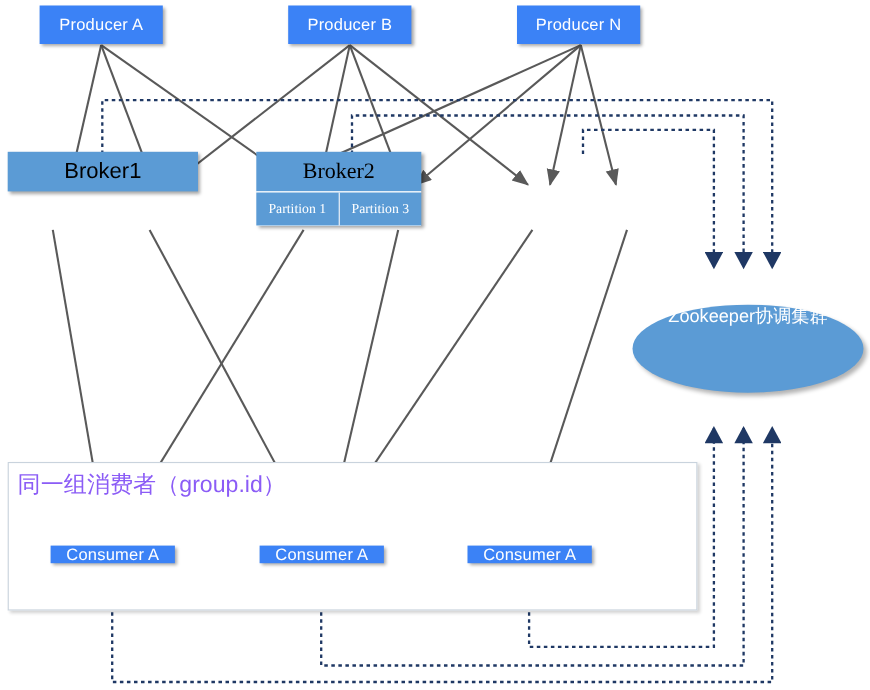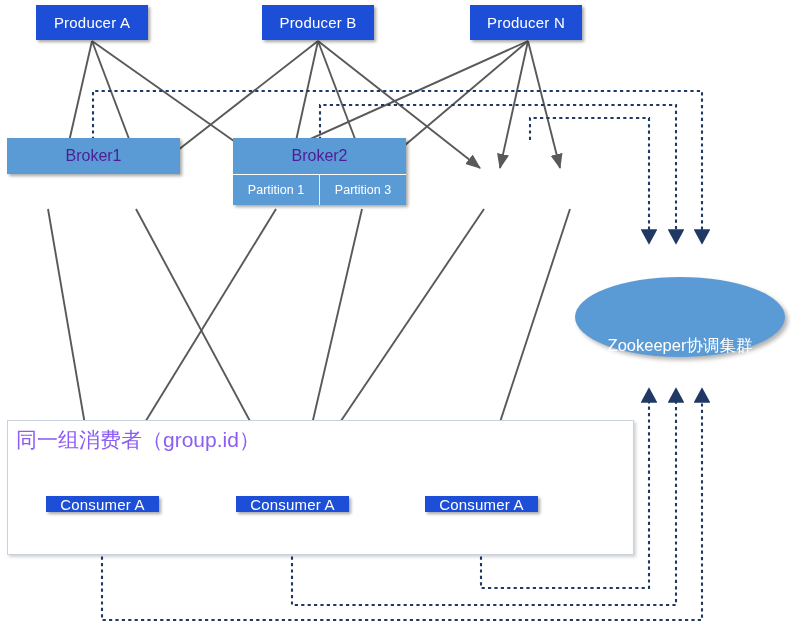--- a/index.html
+++ b/index.html
@@ -1,36 +1,36 @@
 <!DOCTYPE html>
 <html><head>
 <meta charset="utf-8">
 <style>
   html,body{margin:0;padding:0;background:#ffffff;}
   body{width:791px;height:627px;position:relative;overflow:hidden;
        font-family:"Liberation Sans","DejaVu Sans",sans-serif;}
   #stage{position:absolute;left:0;top:0;width:791px;height:627px;}
   svg.layer{position:absolute;left:0;top:0;width:791px;height:627px;pointer-events:none;}
 
-  .node{position:absolute;background:#1d4ed8;color:#ffffff;
+  .node{position:absolute;background:#3b82f6;color:#ffffff;
         display:flex;align-items:center;justify-content:center;
         box-shadow:2px 2px 3px rgba(0,0,0,0.35);
         font-size:15px;letter-spacing:.2px;white-space:nowrap;}
   .producer{width:112px;height:35px;font-size:15px;}
   .broker-wrap{position:absolute;box-shadow:2px 2px 3px rgba(0,0,0,0.35);}
-  .broker-head{background:#5B9BD5;color:#4c1d95;height:36px;width:100%;
-               display:flex;align-items:center;justify-content:center;font-size:16px;}
+  .broker-head{background:#5B9BD5;color:#000000;height:36px;width:100%;
+               display:flex;align-items:center;justify-content:center;font-size:20px;}
   .part-row{display:flex;width:100%;height:30px;border-top:1px solid #ffffff;}
   .part{flex:1;background:#5B9BD5;color:#fff;display:flex;align-items:center;
         justify-content:center;font-size:12.5px;}
   .part + .part{border-left:1px solid #e6eef7;}
   .consumer{width:113px;height:16px;font-size:15px;}
   .zk{position:absolute;left:575px;top:277px;width:210px;height:80px;
       background:#5B9BD5;border-radius:50%;color:#fff;
-      display:flex;align-items:flex-end;justify-content:center;font-size:16.5px;
+      display:flex;align-items:flex-start;justify-content:center;font-size:16.5px;
       box-shadow:3px 3px 4px rgba(0,0,0,0.30);}
   .group-box{position:absolute;left:7px;top:420px;width:625px;height:133px;
              background:#ffffff;border:1px solid #c9d3dd;
              box-shadow:2px 2px 3px rgba(0,0,0,0.18);}
   .group-label{position:absolute;left:16px;top:426px;color:#8b5cf6;font-size:21px;
                white-space:nowrap;}
 </style>
 </head>
 <body>
 
@@ -101,21 +101,21 @@
     <span>Producer N</span>
   </div>
   <div class="node producer" style="left:262px;top:5px;">
     <span>Producer B</span>
   </div>
 
   <div class="broker-wrap" style="left:7px;top:138px;width:173px;">
     <div class="broker-head">Broker1</div>
   </div>
 
-  <div class="broker-wrap" style="left:233px;top:138px;width:173px;">
+  <div class="broker-wrap" style="left:233px;top:138px;width:150px;font-family:Liberation Serif, serif;">
     <div class="broker-head">Broker2</div>
     <div class="part-row">
       <div class="part">Partition 1</div>
       <div class="part">Partition 3</div>
     </div>
   </div>
 
 
   <div class="zk">
     <span>Zookeeper协调集群</span>

